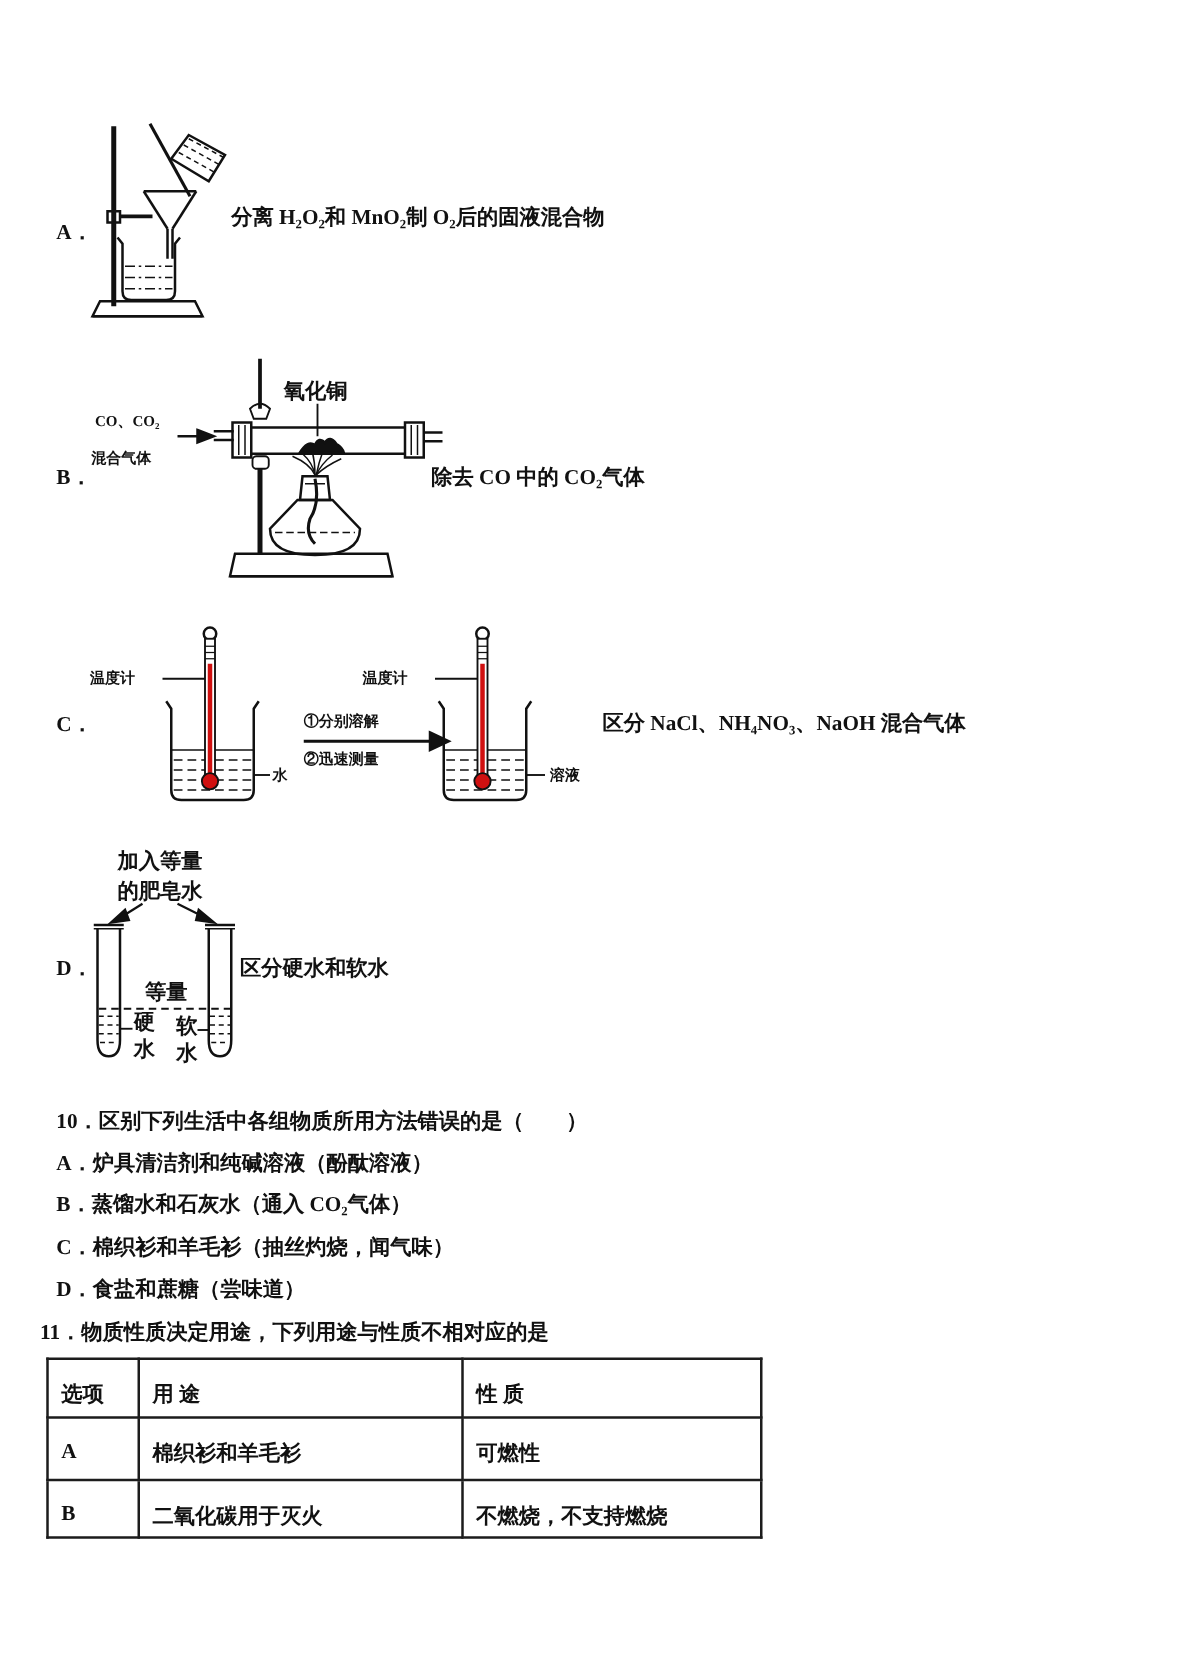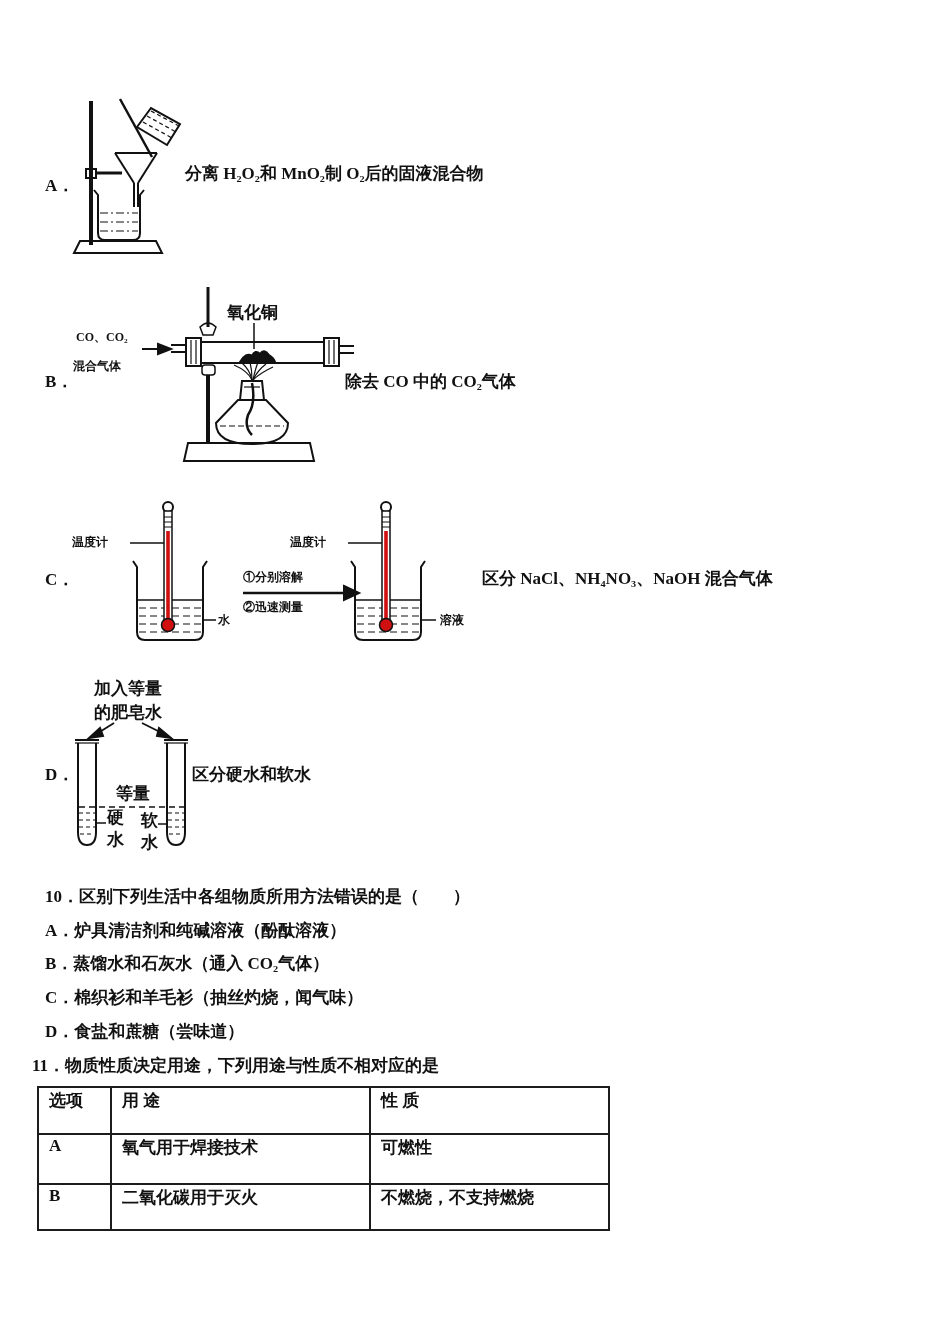--- a/index.html
+++ b/index.html
@@ -7,21 +7,21 @@
         font-family:"Liberation Serif","DejaVu Serif",serif;font-weight:bold;color:#111;}
   .abs{position:absolute;white-space:nowrap;}
   .t17{font-size:17px;line-height:20px;}
   .t16{font-size:12px;line-height:19px;}
   .wrap4{white-space:normal;width:74px;line-height:24px;font-size:17px;text-align:center;}
   .vstack{white-space:normal;width:19px;line-height:22px;font-size:17px;word-break:break-all;}
   svg{position:absolute;overflow:visible;}
   .ln{stroke:#111;fill:none;}
   table.q11{position:absolute;left:37px;top:1086px;border-collapse:collapse;table-layout:fixed;
         font-size:17px;font-weight:bold;}
-  table.q11 td{border:2px solid #1c1c1c;vertical-align:top;padding:1px 8px 0 10px;}
+  table.q11 td{border:2px solid #1c1c1c;vertical-align:top;padding:16px 8px 0 10px;}
 </style>
 </head>
 <body>
 
 <div id="page">
 
   <svg style="left:70px;top:95px" width="125" height="168" viewBox="0 0 125 168">
     <g class="ln" stroke-width="2">
       <line x1="21" y1="6" x2="21" y2="150" stroke-width="4"></line>
       <path d="M4,158 L10,146 L86,146 L92,158 Z" stroke-width="2"></path>
@@ -224,21 +224,21 @@
         <col style="width:239px">
       </colgroup>
     <tbody>
         <tr style="height:47px">
       <td>选项</td>
       <td>用 途</td>
       <td>性 质</td>
     </tr>
     <tr style="height:50px">
       <td>A</td>
-      <td>氧气用于焊接技术</td>
+      <td>棉织衫和羊毛衫</td>
       <td>可燃性</td>
     </tr>
     <tr style="height:46px">
       <td>B</td>
       <td>二氧化碳用于灭火</td>
       <td>不燃烧，不支持燃烧</td>
     </tr>
   </tbody>
     </table>
 

